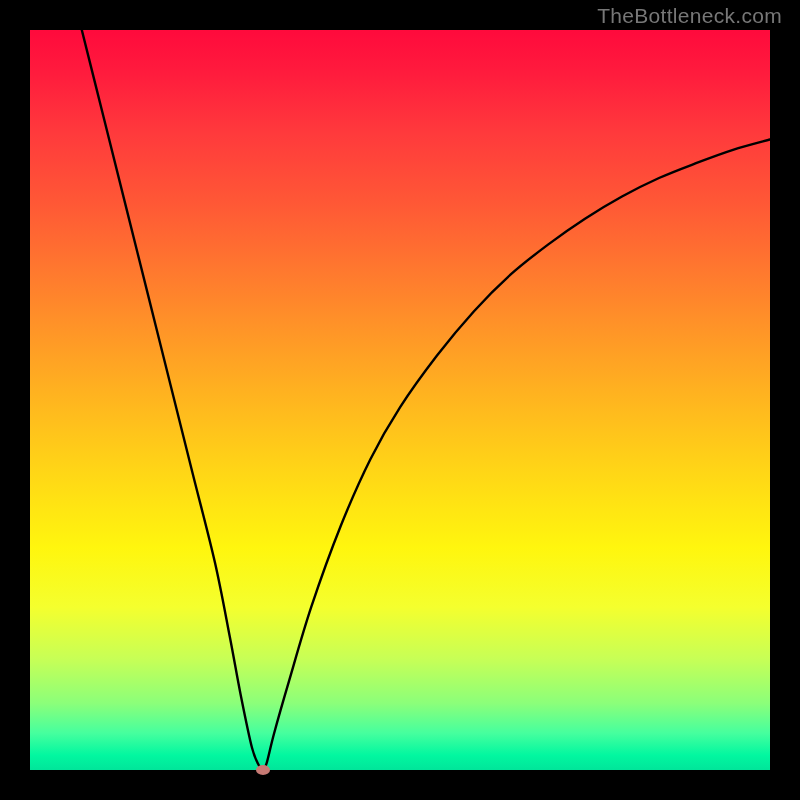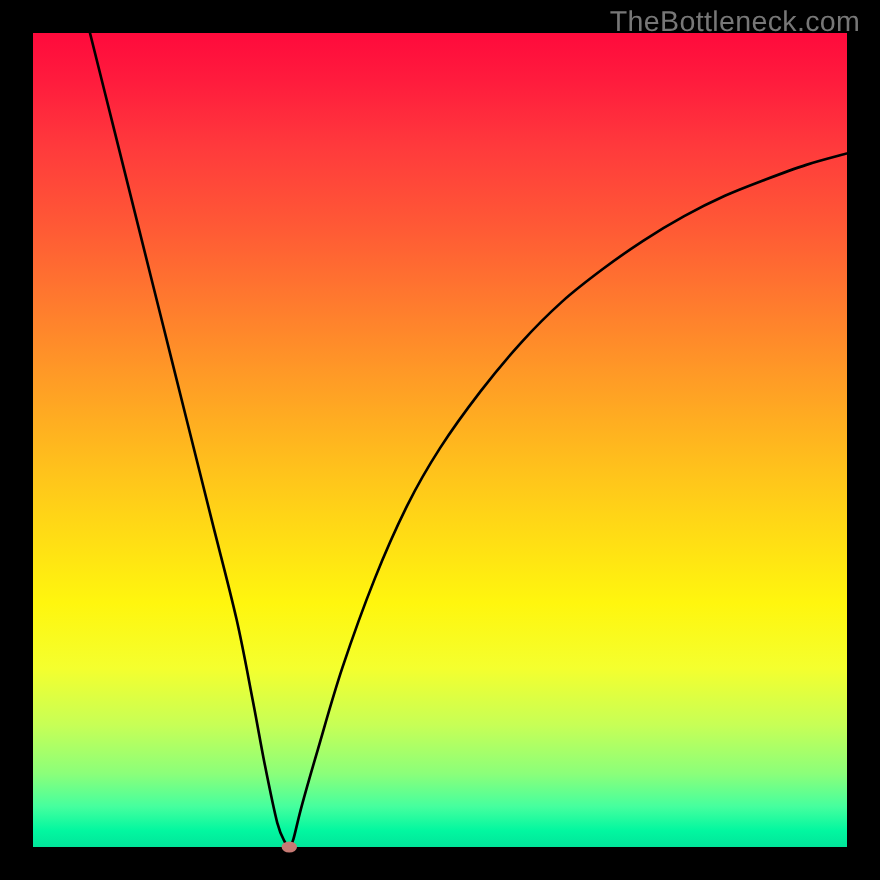--- a/index.html
+++ b/index.html
@@ -15,21 +15,21 @@
     position: relative;
     width: 800px;
     height: 800px;
     background: #000;
   }
   .watermark {
     position: absolute;
     top: 4px;
     right: 18px;
     color: #777;
-    font-size: 26px;
+    font-size: 21px;
     letter-spacing: 0.3px;
     user-select: none;
   }
   .plot-area {
     position: absolute;
     left: 30px;
     top: 30px;
     width: 740px;
     height: 740px;
   }

